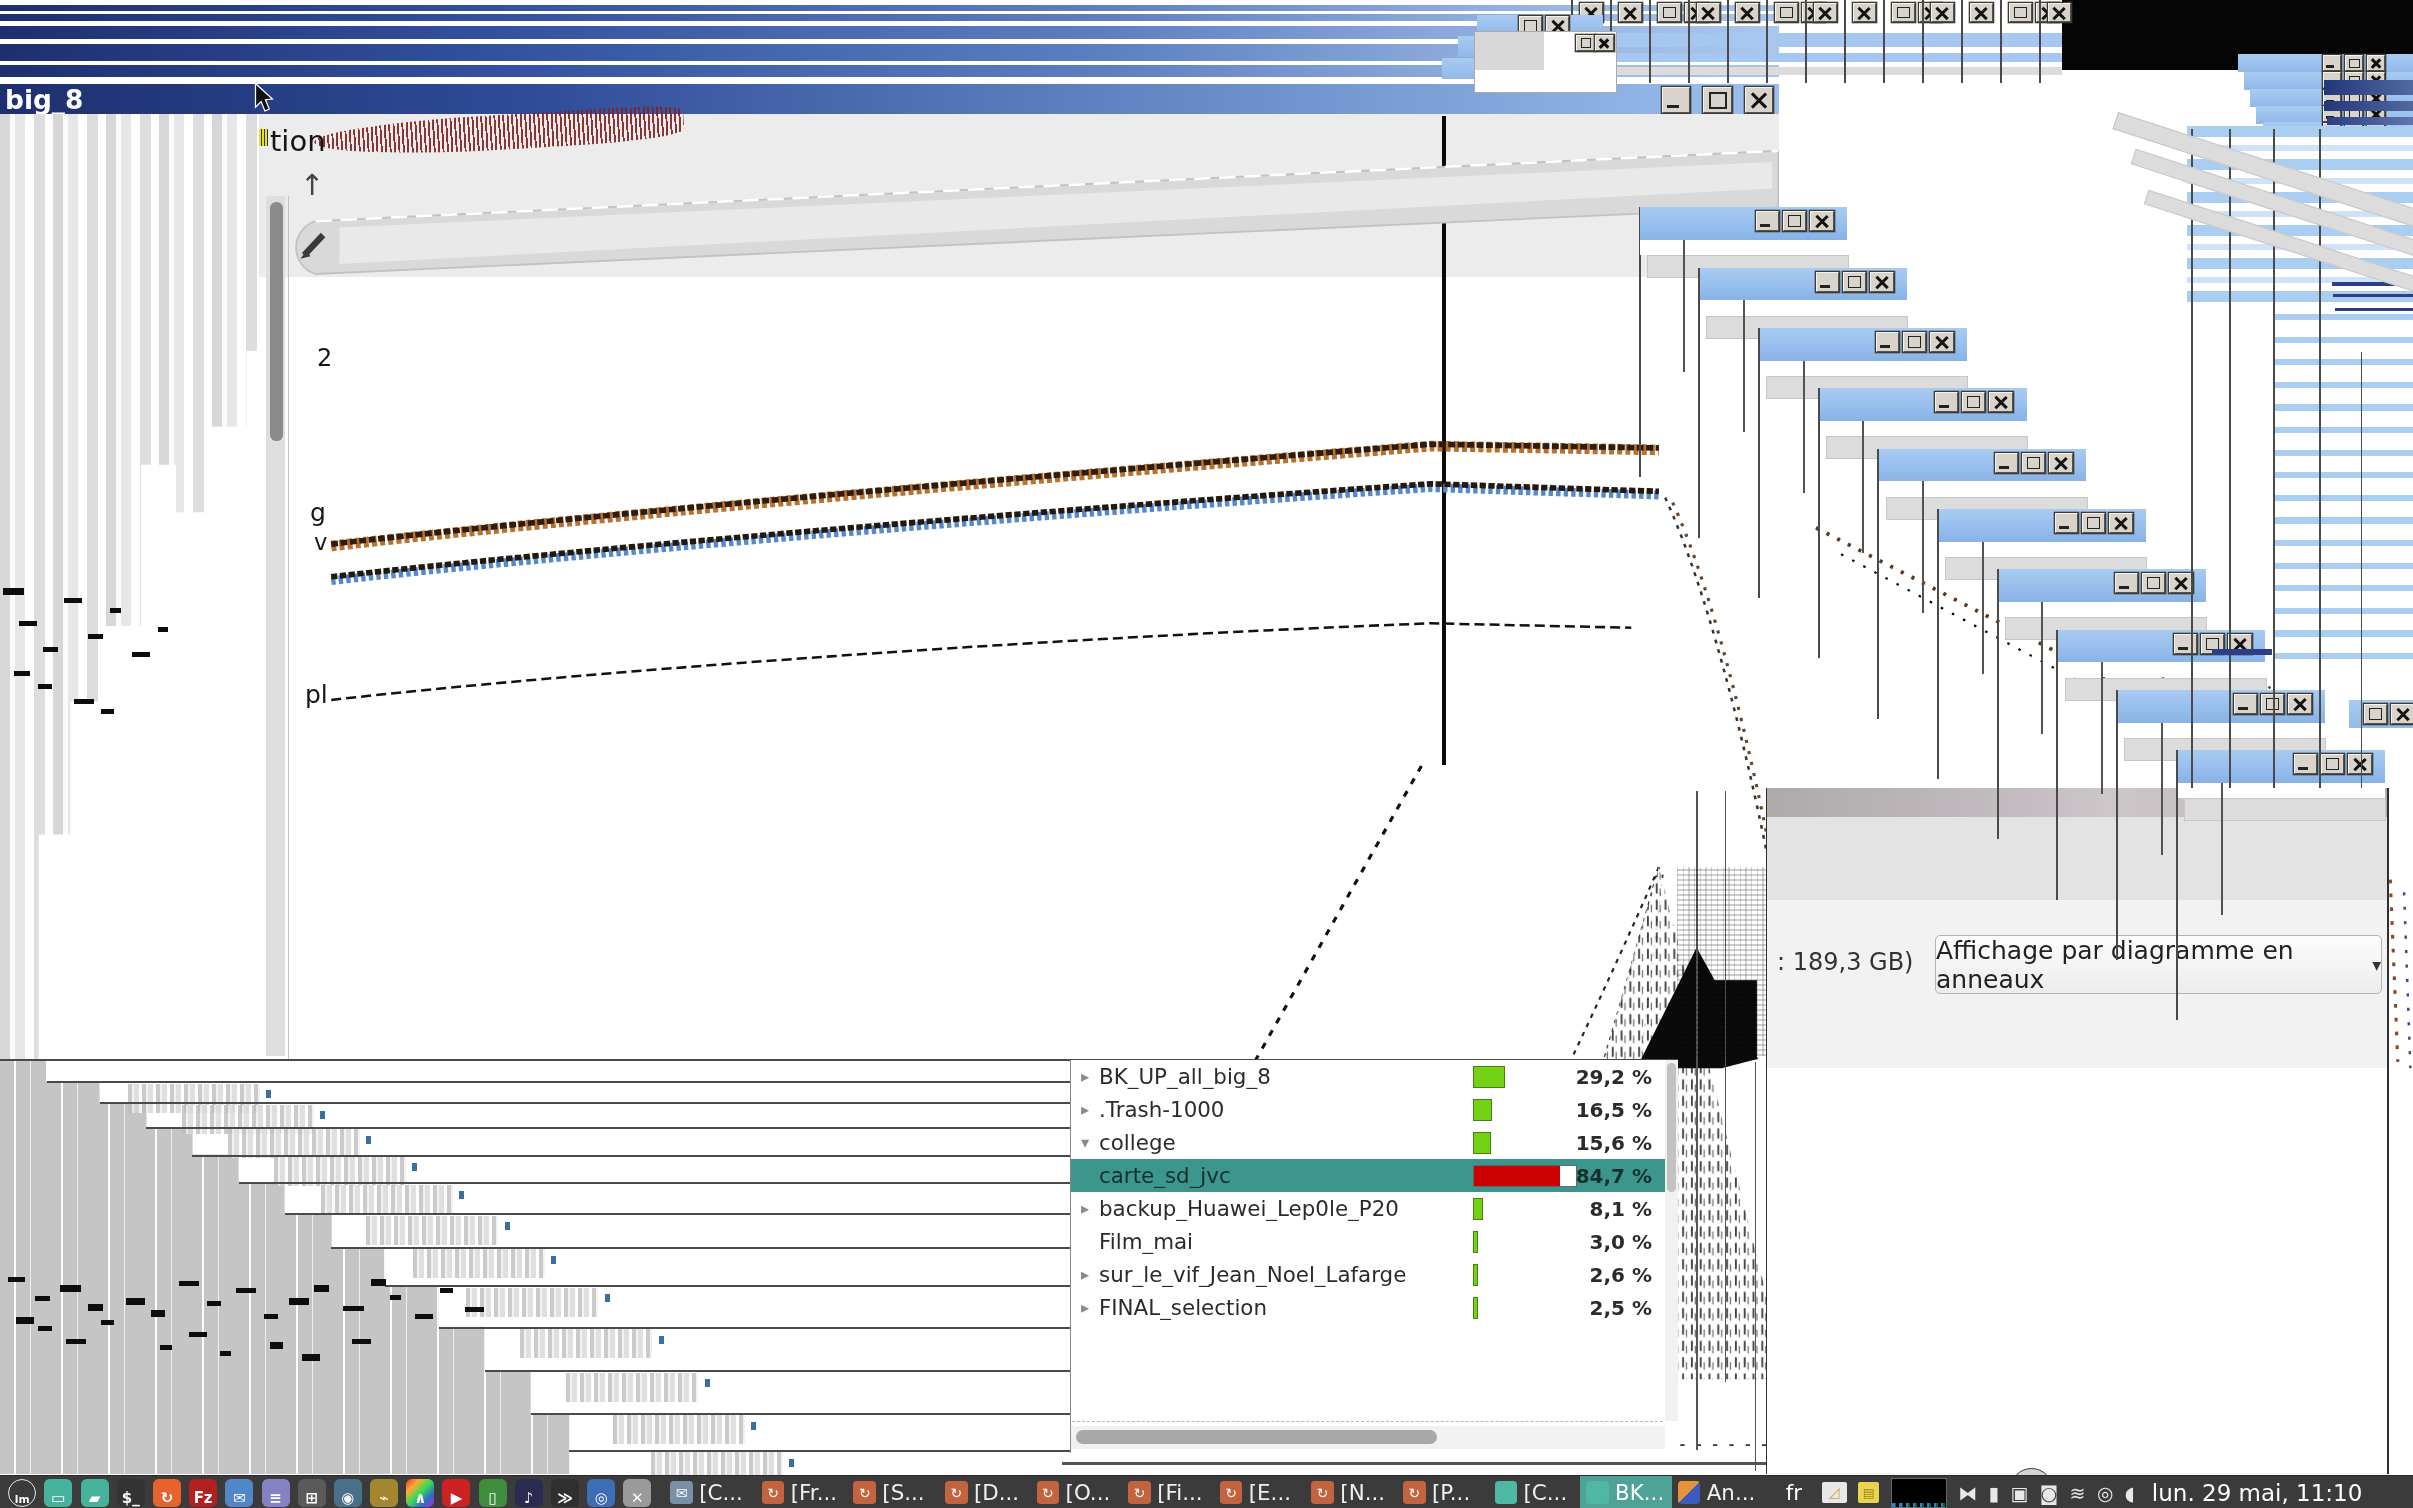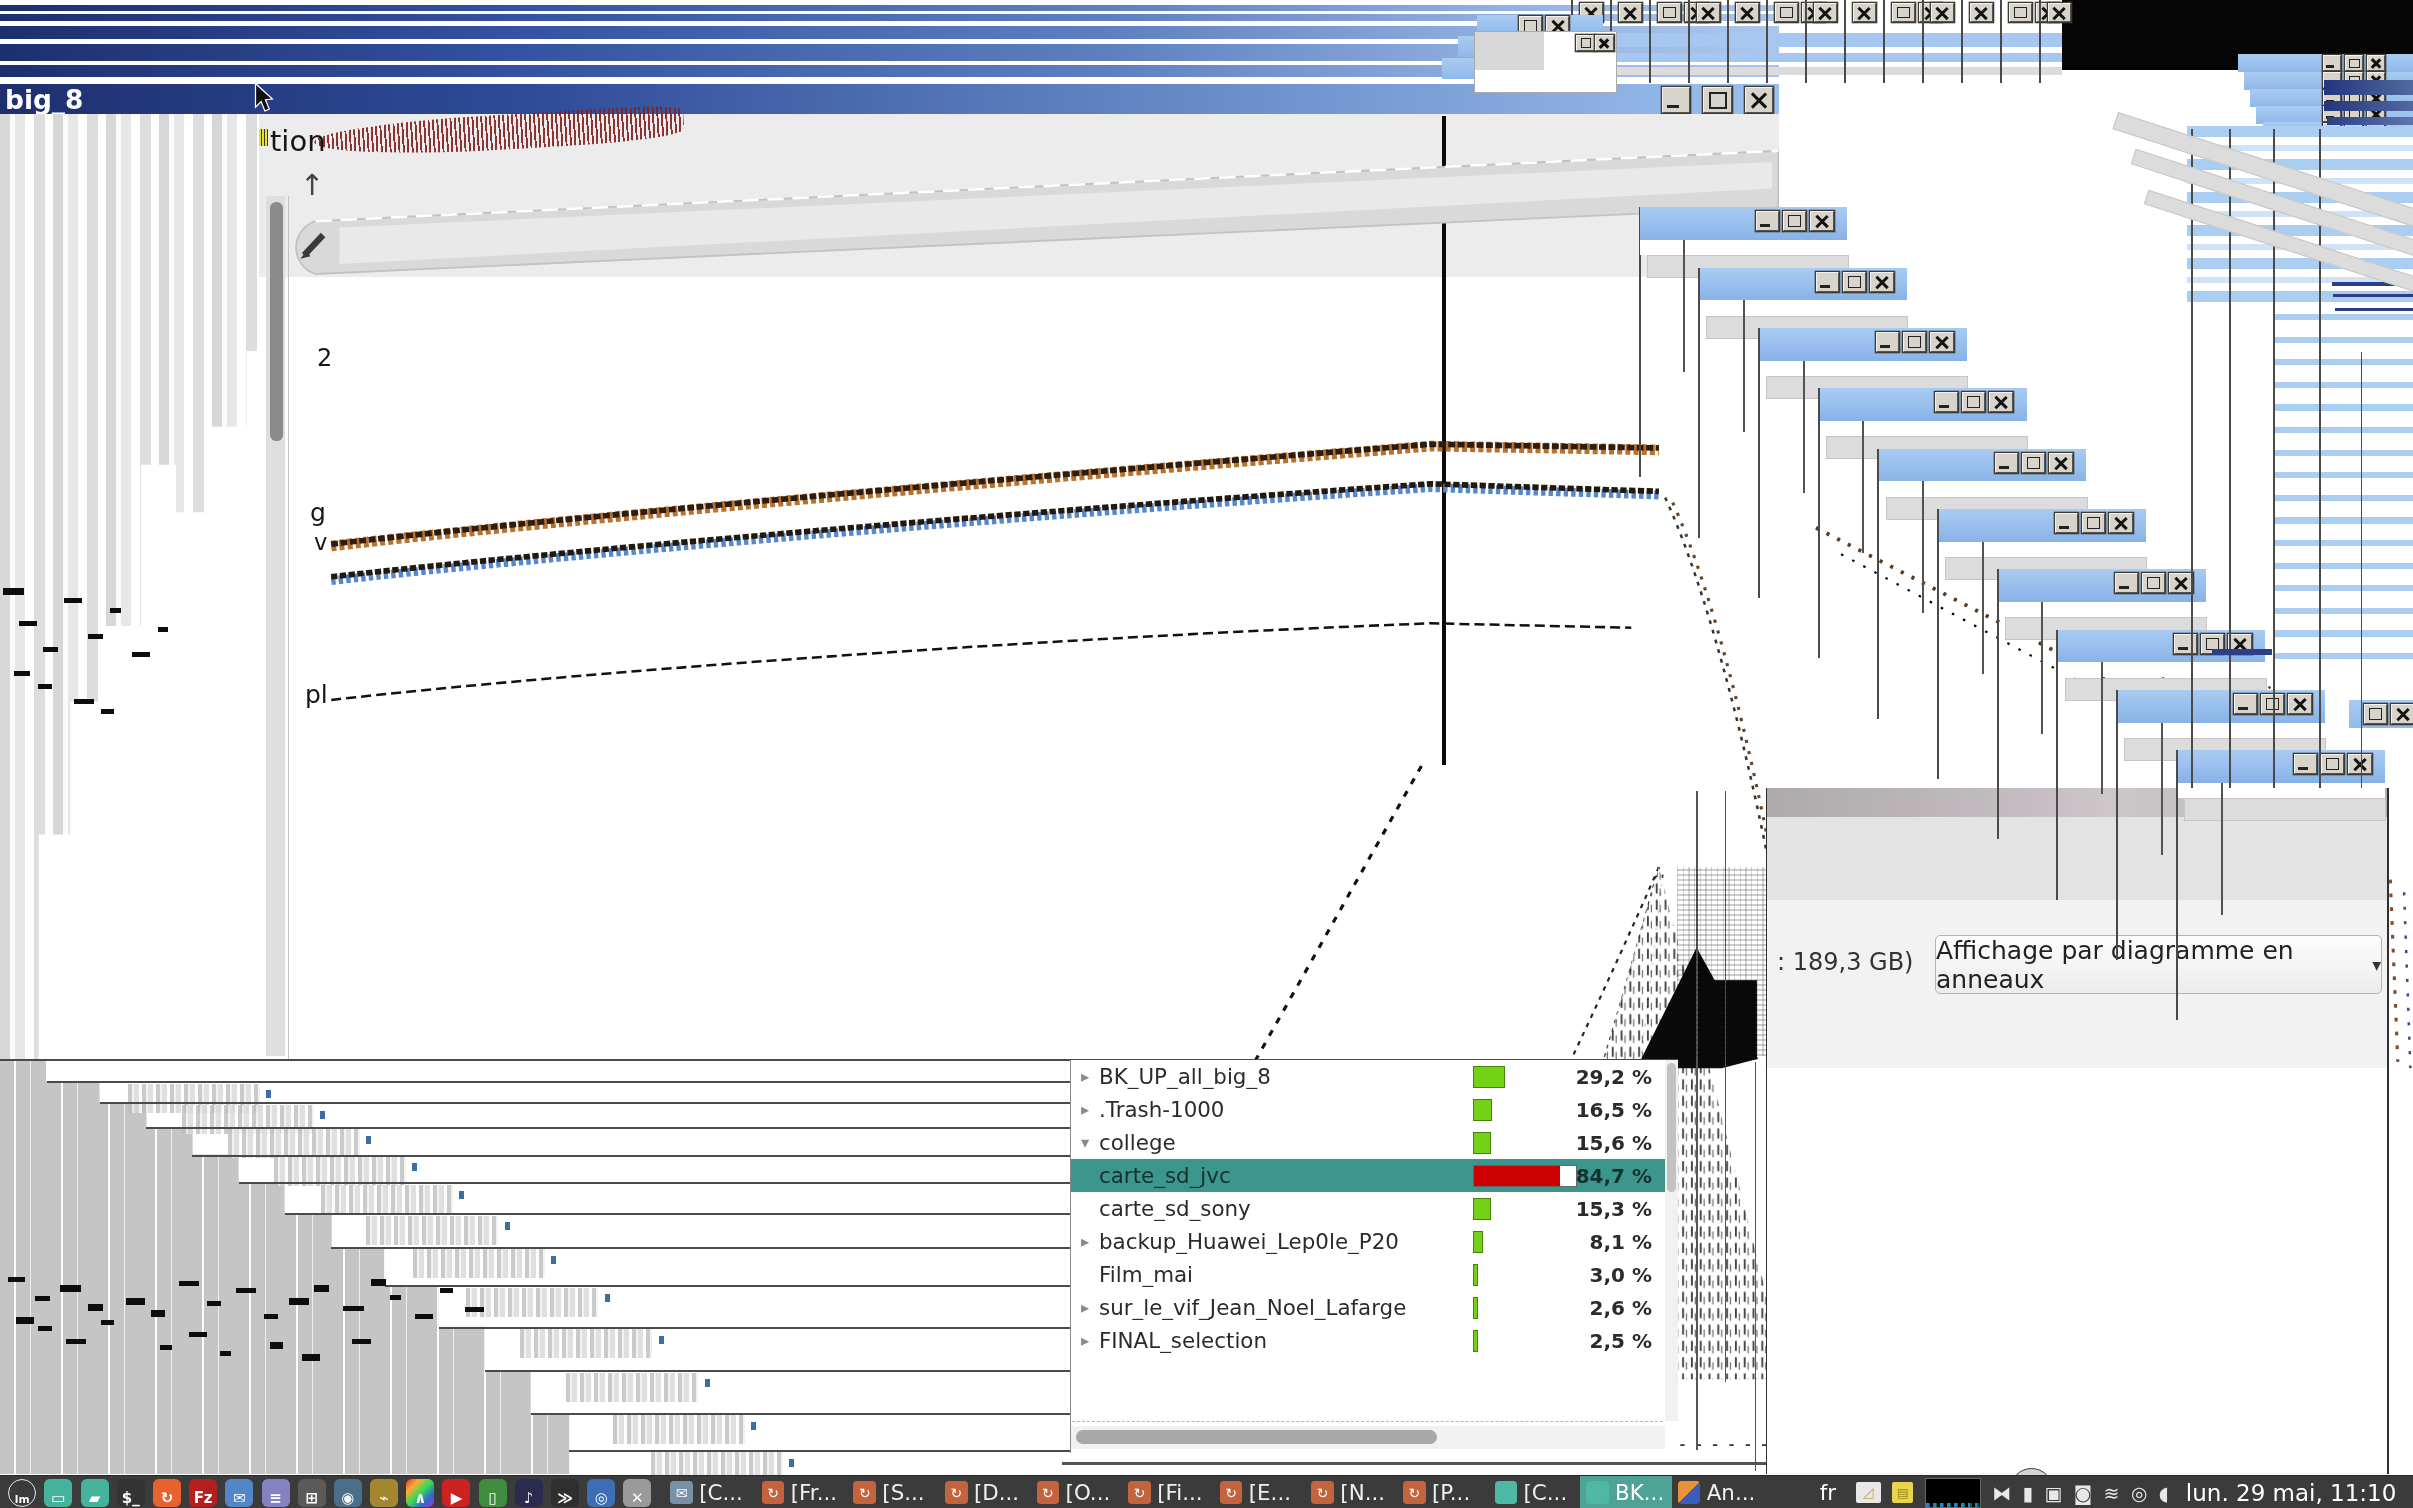--- a/index.html
+++ b/index.html
@@ -109,21 +109,21 @@
      display:flex;align-items:center;color:#eee;}
   .launch{width:28px;height:28px;border-radius:5.7px;margin-left:8.2px;flex:0 0 28px;display:flex;align-items:flex-end;justify-content:center;
      font-size:15px;font-weight:bold;color:#fff;}
   .launch.ring{border:1.9px solid #e8e8e8;border-radius:50%;box-sizing:border-box;background:#3b3b3b;font-size:10.7px;}
   .wtask{height:33px;display:flex;align-items:center;padding:0 6.3px;font-size:21.4px;color:#f0f0f0;flex:0 0 79px;}
   .wtask.active{background:#4fa396;color:#fff;}
   .wtask .ticon{width:22.6px;height:22.6px;border-radius:3.8px;margin-right:6.3px;display:flex;align-items:center;justify-content:center;font-size:14px;color:#fff;}
   .ic-mail{background:#7a8fa8;} .ic-orange{background:#c4643f;} .ic-folder{background:#4fb8a5;}
   .ic-baobab{background:linear-gradient(135deg,#e8923a 0 50%,#3a5bbf 50% 100%);}
   #tray{display:flex;align-items:center;margin-left:22.6px;}
-  #kbd{font-size:21.4px;color:#fff;margin-right:14px;margin-left:34px;}
+  #kbd{font-size:21.4px;color:#fff;margin-right:14px;}
   .trico{font-size:19px;color:#e8e8e8;margin:0 5.7px;}
   .trico.monitor{width:25px;height:21.4px;background:#e8e8e8;border-radius:1.9px;position:relative;color:#caa53a;font-size:14px;text-align:center;line-height:20px;}
   .trico.notes{width:21.4px;height:21.4px;background:#e8d44d;border-radius:1.9px;color:#9a8a1a;font-size:12.6px;text-align:center;line-height:21.4px;}
   .trico.sysmon{width:54px;height:28px;background:#000;border:0.6px solid #666;position:relative;}
   .trico.sysmon::after{content:"";position:absolute;left:0;bottom:0;width:100%;height:3.8px;
      background:repeating-linear-gradient(90deg,#2a7fd4 0 2.5px,#063 2.5px 3.8px,transparent 3.8px 7px);}
   #clock{font-size:23px;color:#fff;margin-left:11.3px;white-space:nowrap;}
 
   
   #cursor{position:absolute;left:253px;top:82px;}
@@ -331,26 +331,20 @@
       <span class="pct">15,6 %</span>
     </div>
 
     <div class="lrow selected">
       <span class="exp"></span>
       <span class="nm">carte_sd_jvc</span>
       <span class="barcol bar-box boxed"><span class="fill" style="background: rgb(204, 0, 0); width: 86px; display: inline-block;"></span></span>
       <span class="pct">84,7 %</span>
     </div>
 
-    <div class="lrow">
-      <span class="exp"></span>
-      <span class="nm">carte_sd_sony</span>
-      <span class="barcol bar-box plain"><span class="fill" style="background: rgb(115, 210, 22); width: 15.6px; display: inline-block;"></span></span>
-      <span class="pct">15,3 %</span>
-    </div>
 
     <div class="lrow">
       <span class="exp">▸</span>
       <span class="nm">backup_Huawei_Lep0le_P20</span>
       <span class="barcol bar-box plain"><span class="fill" style="background: rgb(115, 210, 22); width: 8.2px; display: inline-block;"></span></span>
       <span class="pct">8,1 %</span>
     </div>
 
 
     <div class="lrow">

